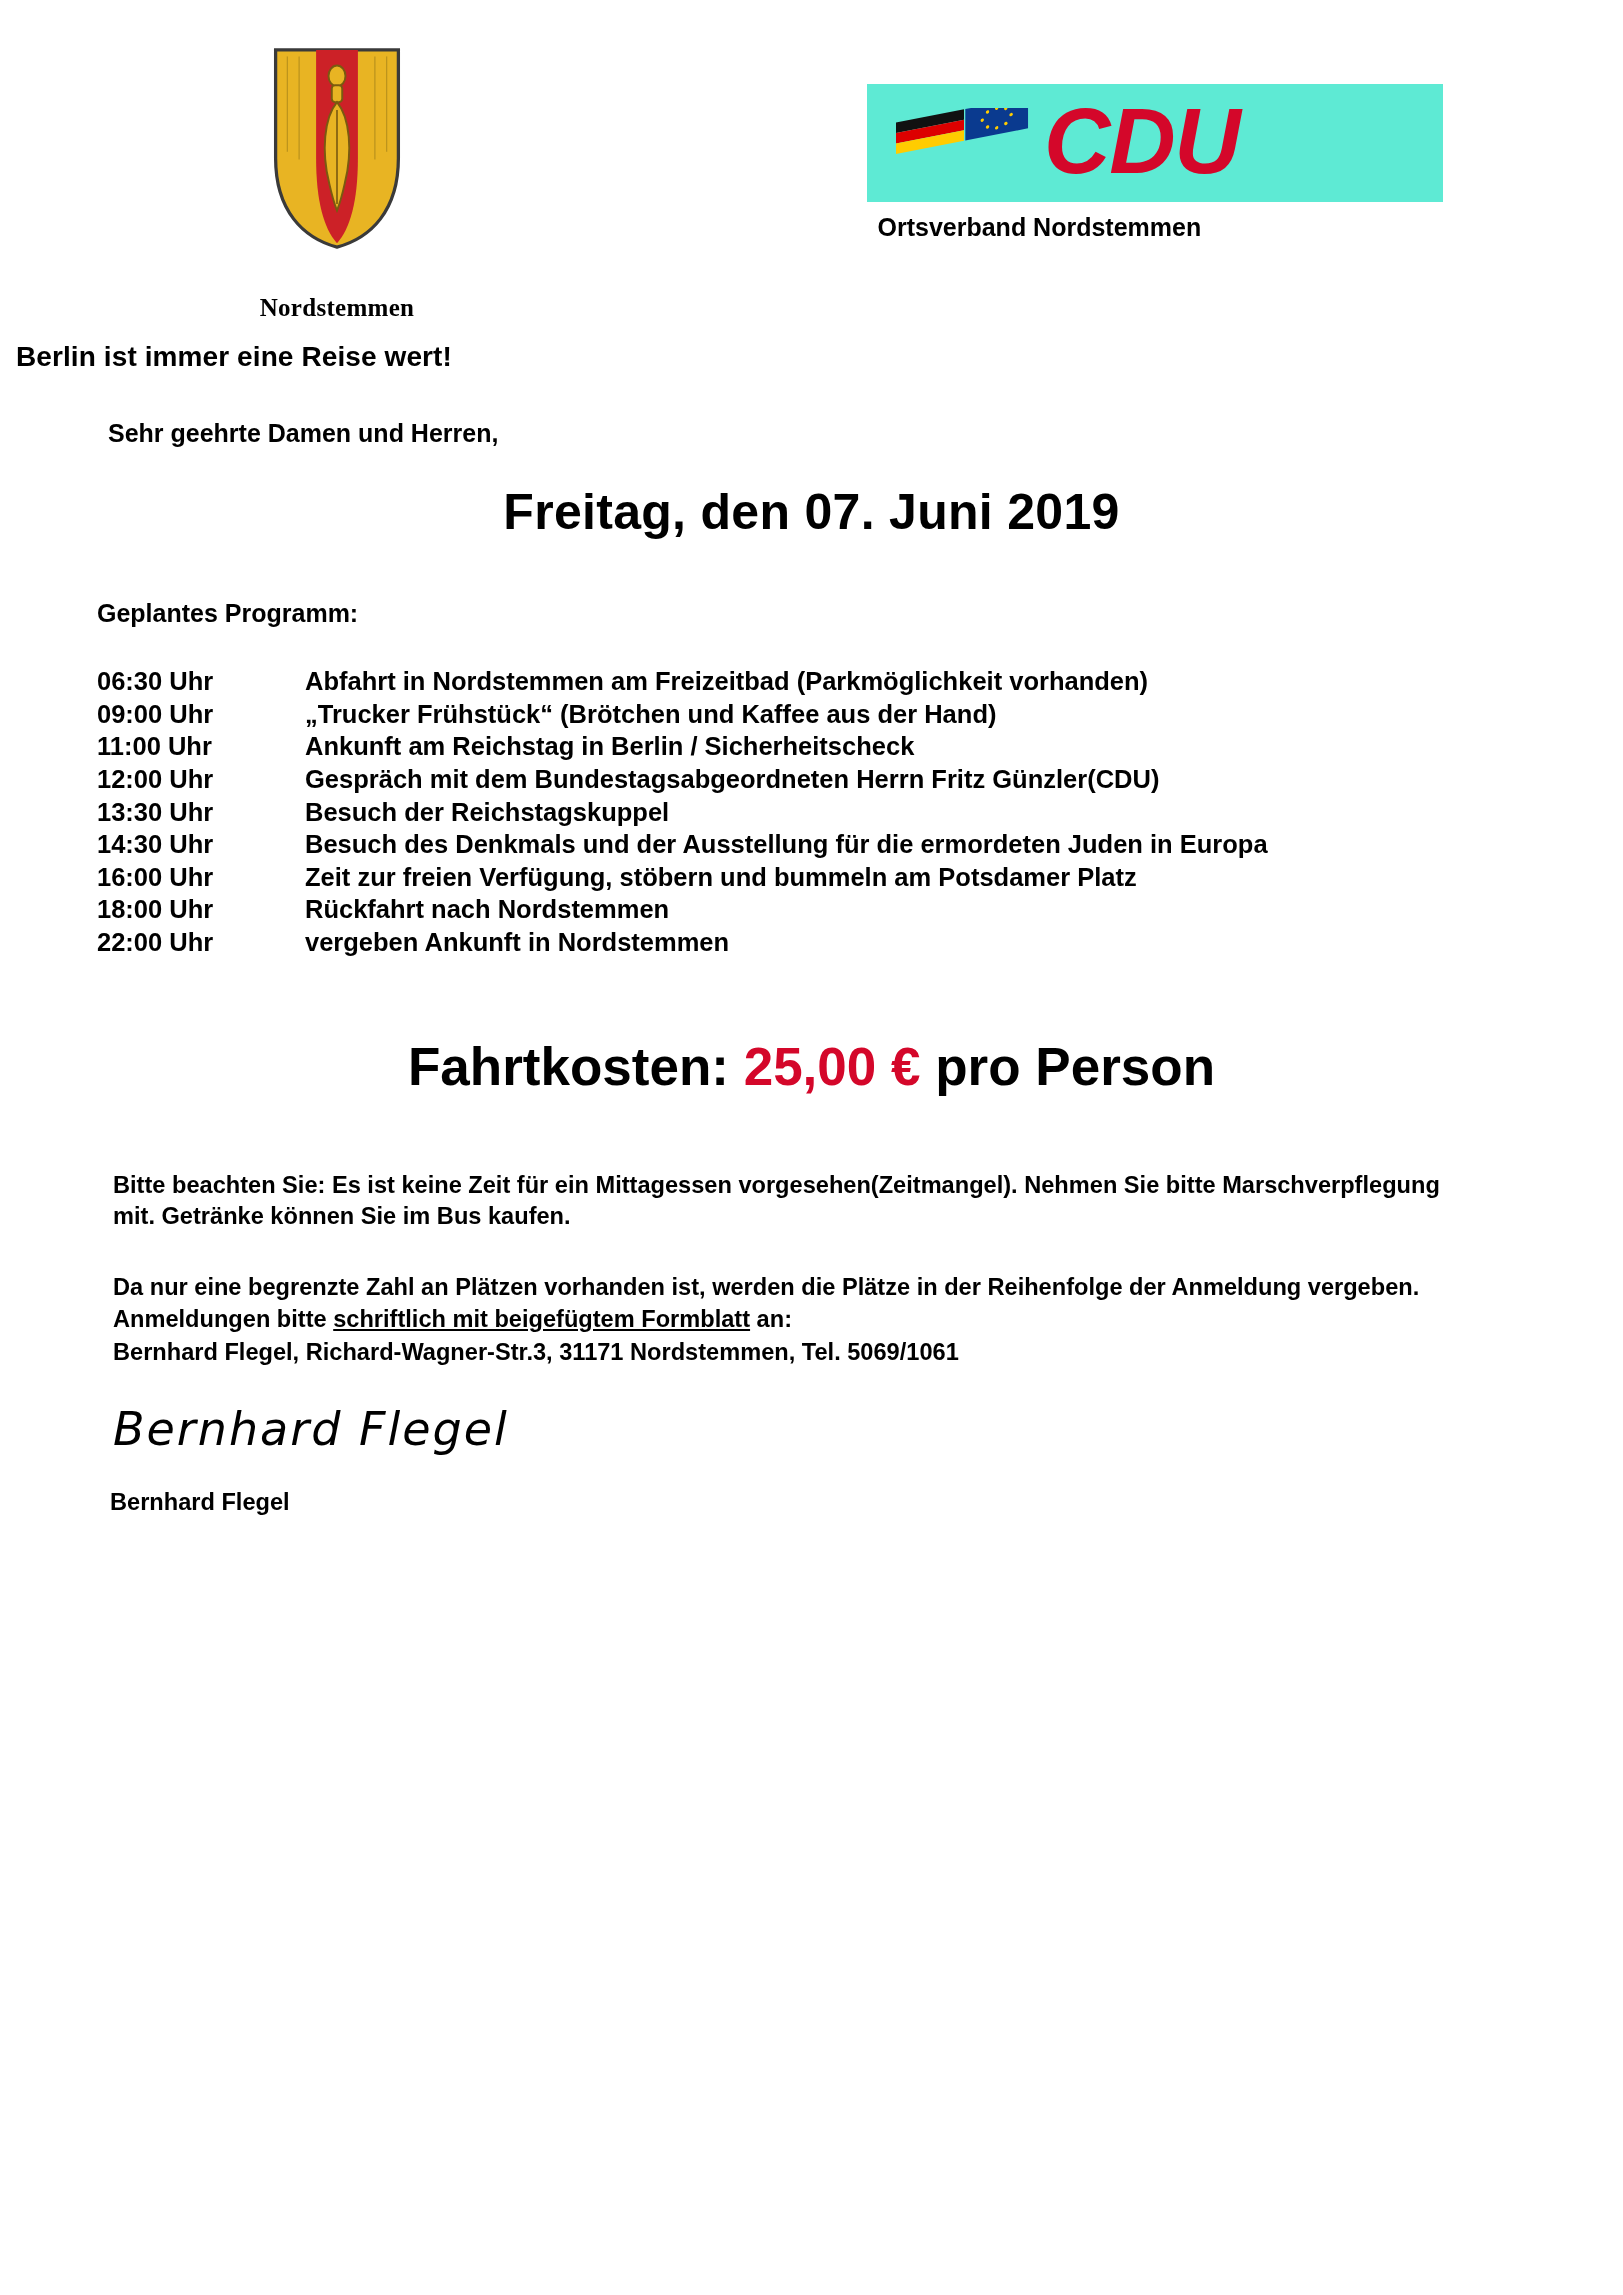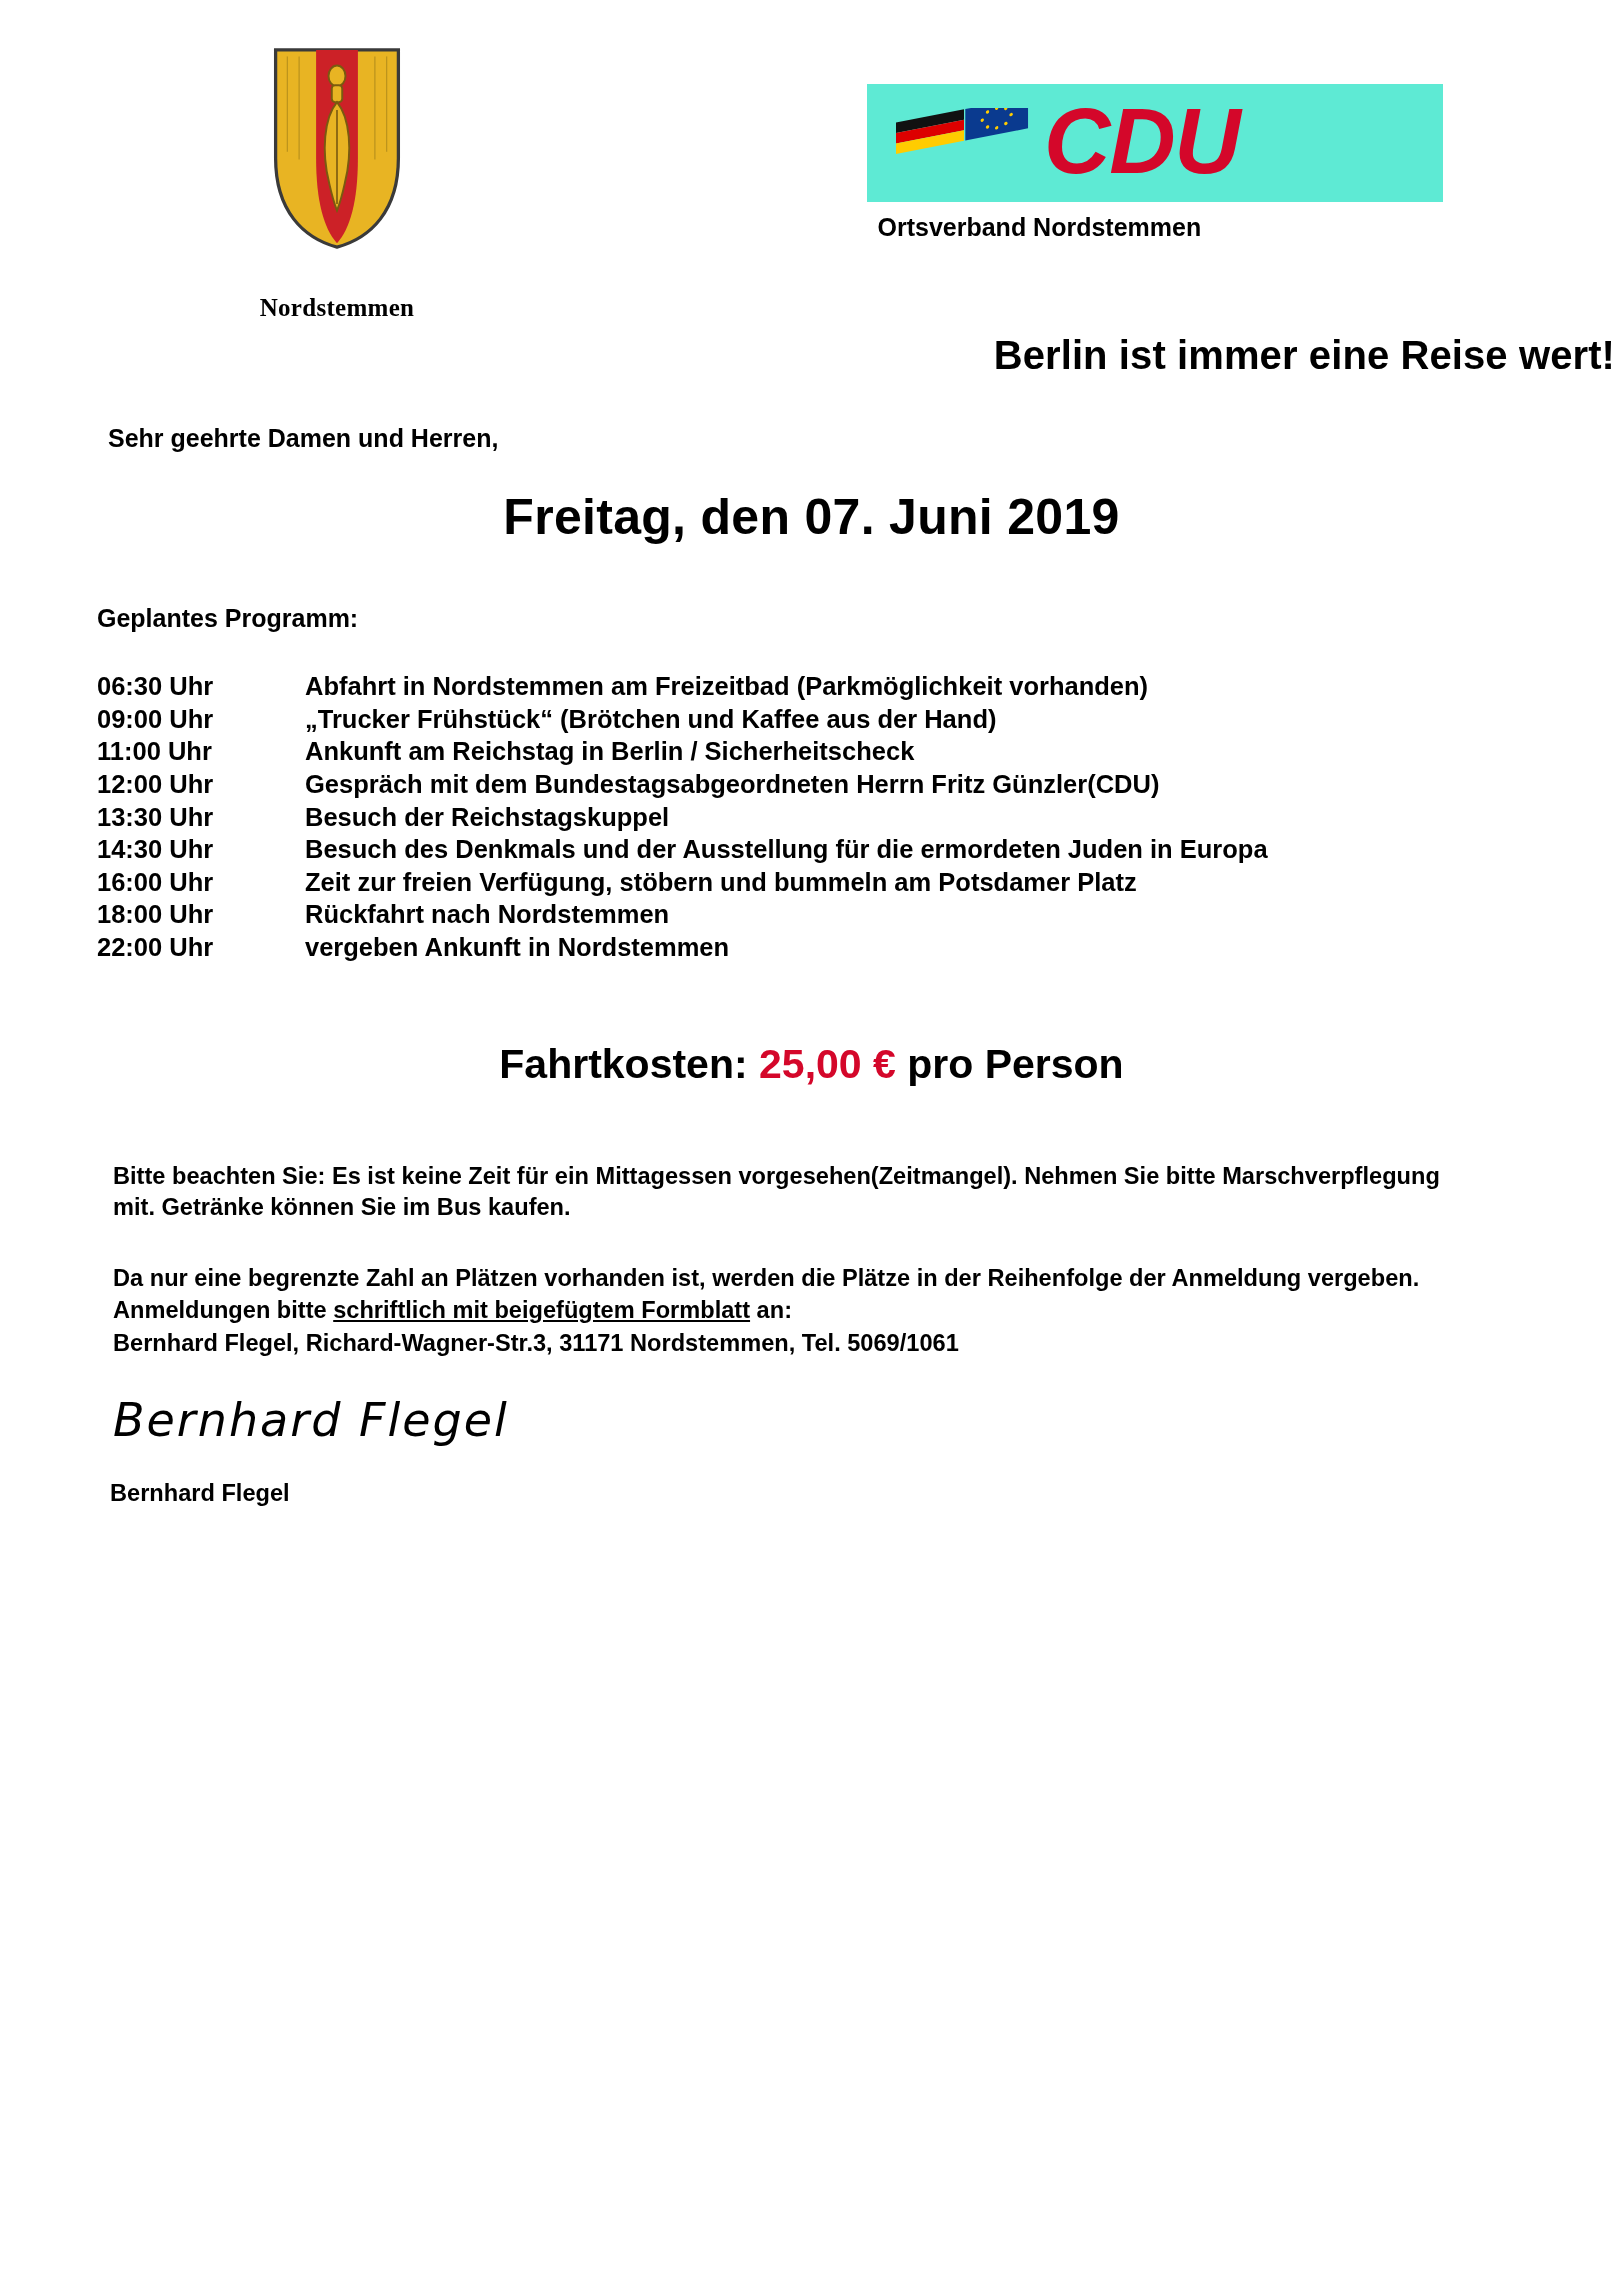--- a/index.html
+++ b/index.html
@@ -83,24 +83,24 @@
   }
   .cdu-sub {
     margin-top: 10.5px;
     margin-left: 10.5px;
     font-size: 25px;
     font-weight: bold;
   }
 
   
   .title-main {
-    text-align: right;
-    font-size: 40px;
-    font-weight: bold;
-    margin: 8px;
+    text-align: left;
+    font-size: 28px;
+    font-weight: bold;
+    margin: 16px;
     padding-top: 17px;
     letter-spacing: 0.1px;
   }
   .salutation {
     margin: 46px 0 0 108px;
     font-size: 25px;
     font-weight: bold;
   }
   .intro {
     margin: 44px 0 0 110px;
@@ -141,21 +141,21 @@
     width: 196px;
     flex: 0 0 196px;
     white-space: nowrap;
   }
   .ptext {
     width: 1269px;
   }
 
   .price {
     text-align: center;
-    font-size: 41px;
+    font-size: 53px;
     font-weight: bold;
     margin: 77px 0 0 0;
   }
   .price .amount {
     color: #d4072a;
   }
 
   .note {
     margin: 73px 0 0 113px;
     width: 1341px;

